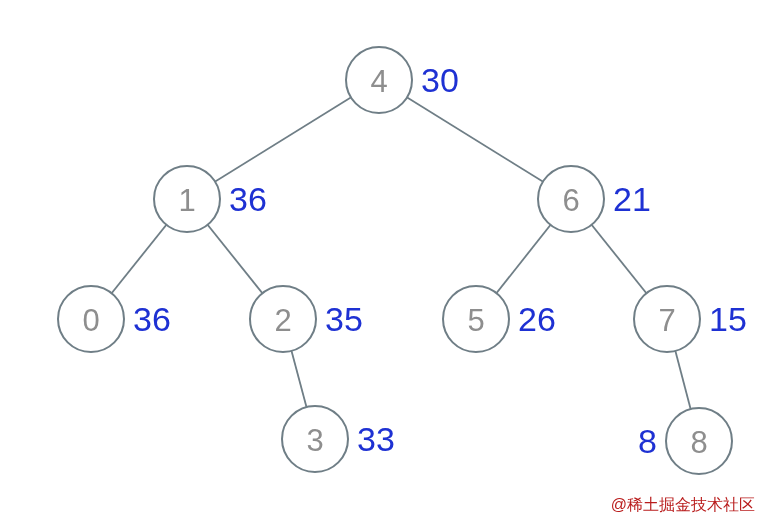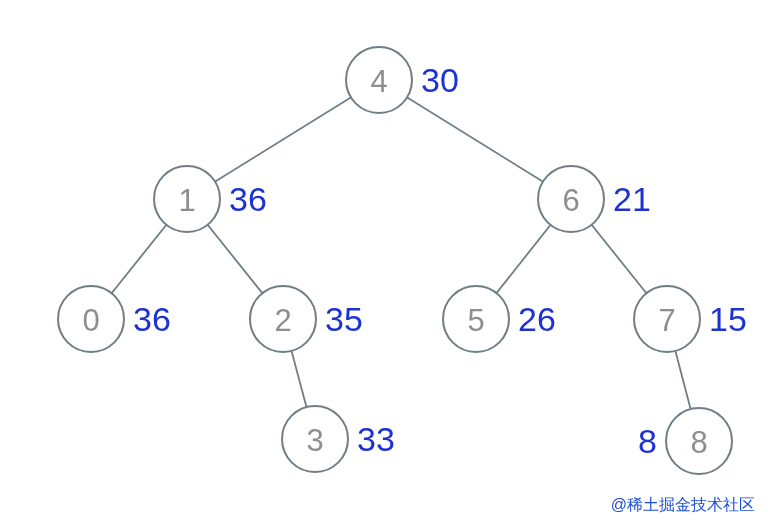--- a/index.html
+++ b/index.html
@@ -90,13 +90,13 @@
       <text class="node-number" x="315" y="440" fill="#8e8e8e" font-size="31">3</text>
       <text class="node-label" x="357" text-anchor="start" y="439" fill="#1e31d3" font-size="34">33</text>
     </g>
     <g>
       <circle class="node-circle" cx="699" cy="441" r="33" fill="#ffffff" stroke="#6f7e86" stroke-width="2"></circle>
       <text class="node-number" x="699" y="442" fill="#8e8e8e" font-size="31">8</text>
       <text class="node-label" x="657" text-anchor="end" y="441" fill="#1e31d3" font-size="34">8</text>
     </g>
   </svg>
 
-<div class="watermark" style="color: #1d4ed8;">@稀土掘金技术社区</div>
+<div class="watermark" style="color: #b91c1c;">@稀土掘金技术社区</div>
 
 </body></html>

